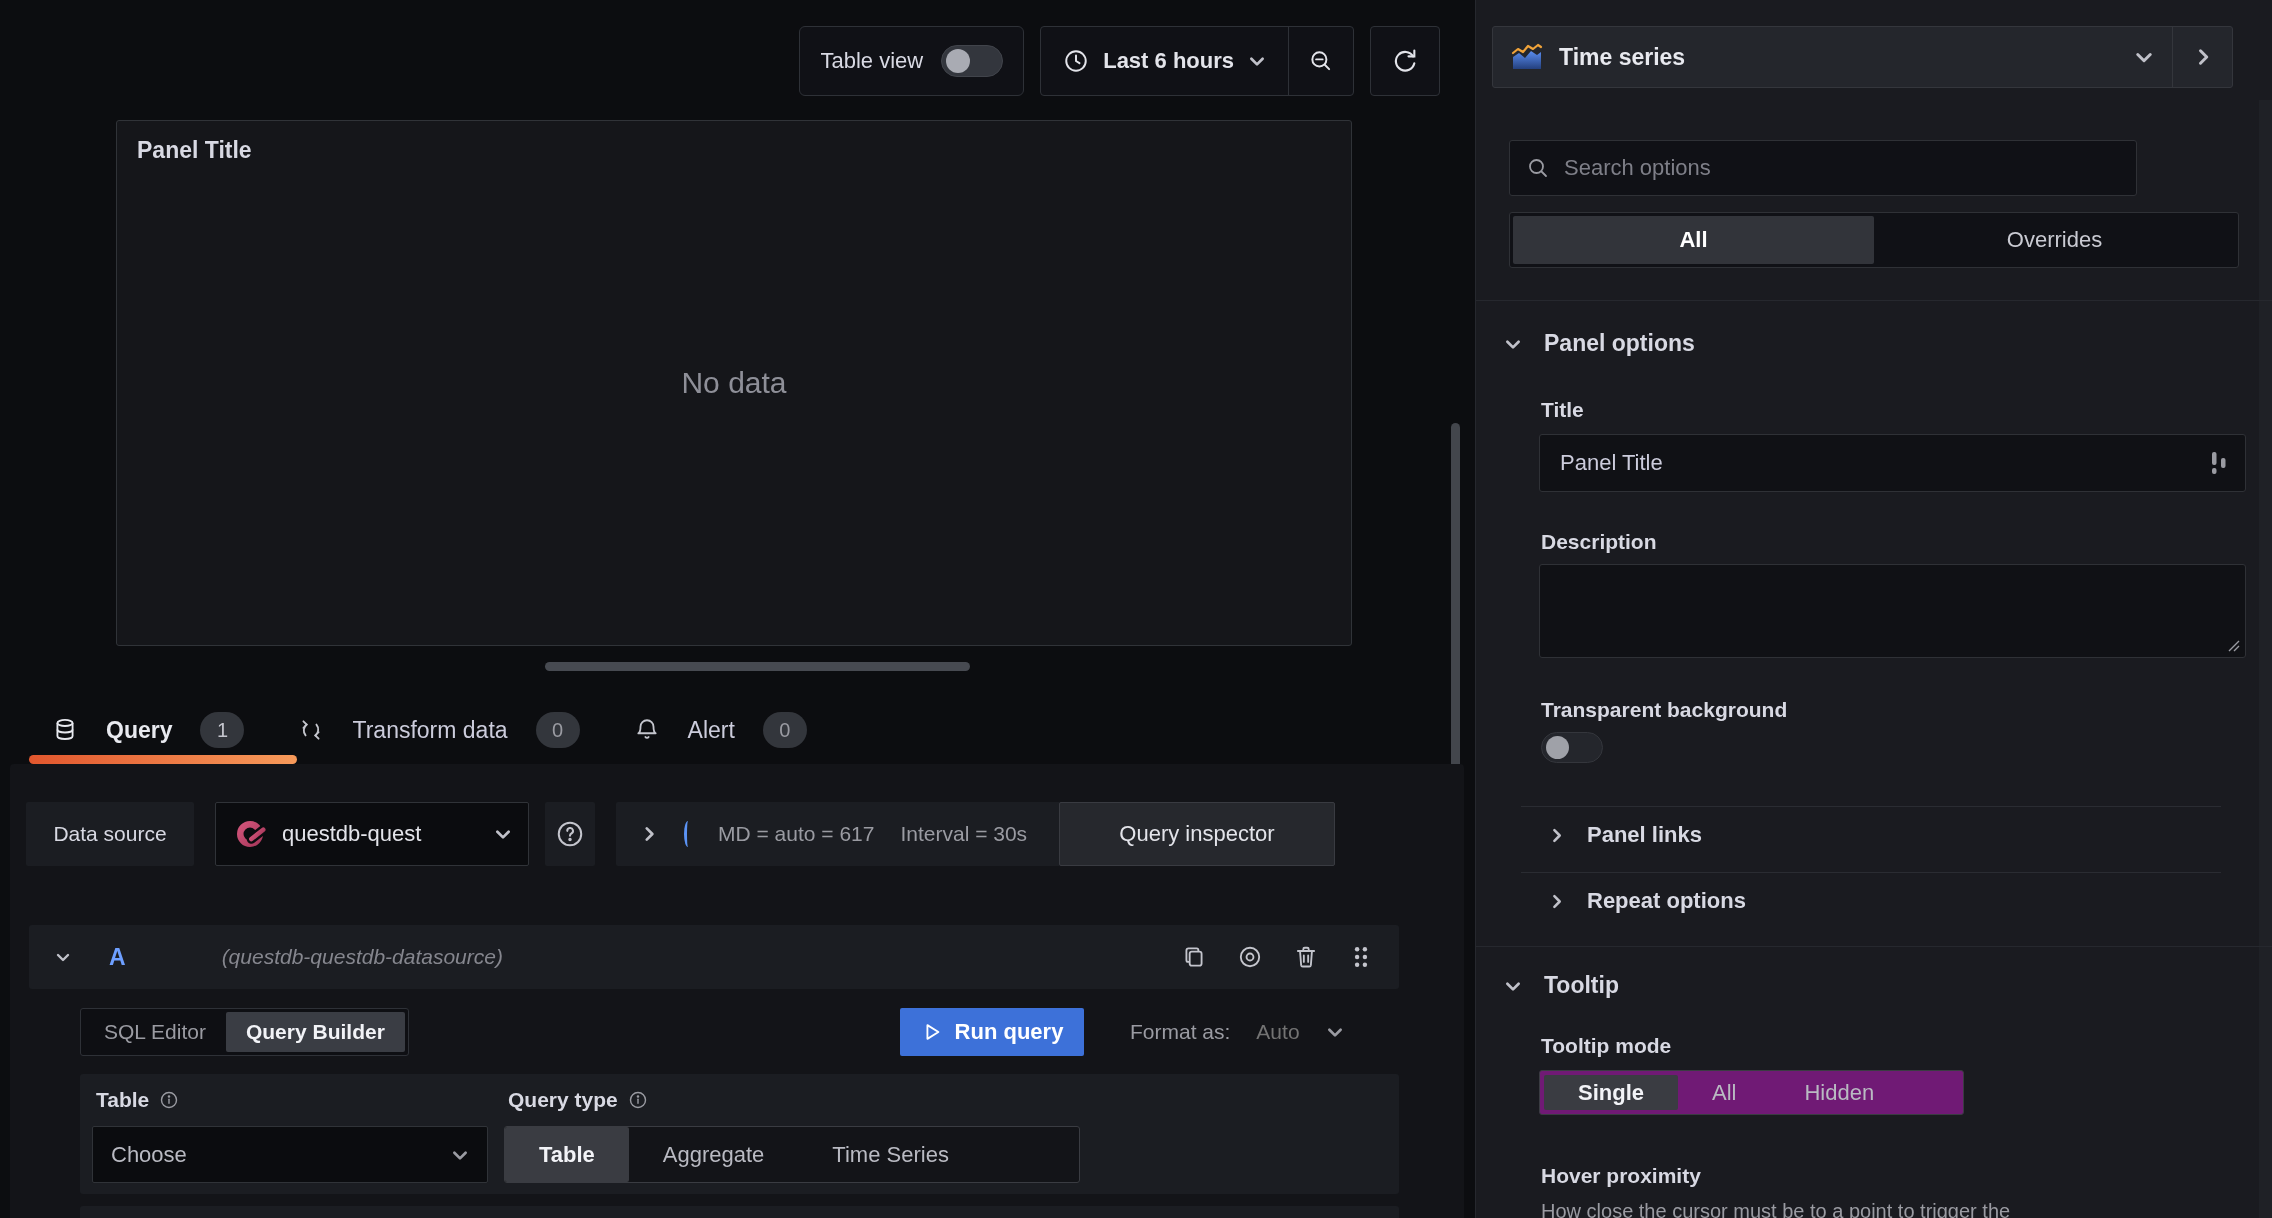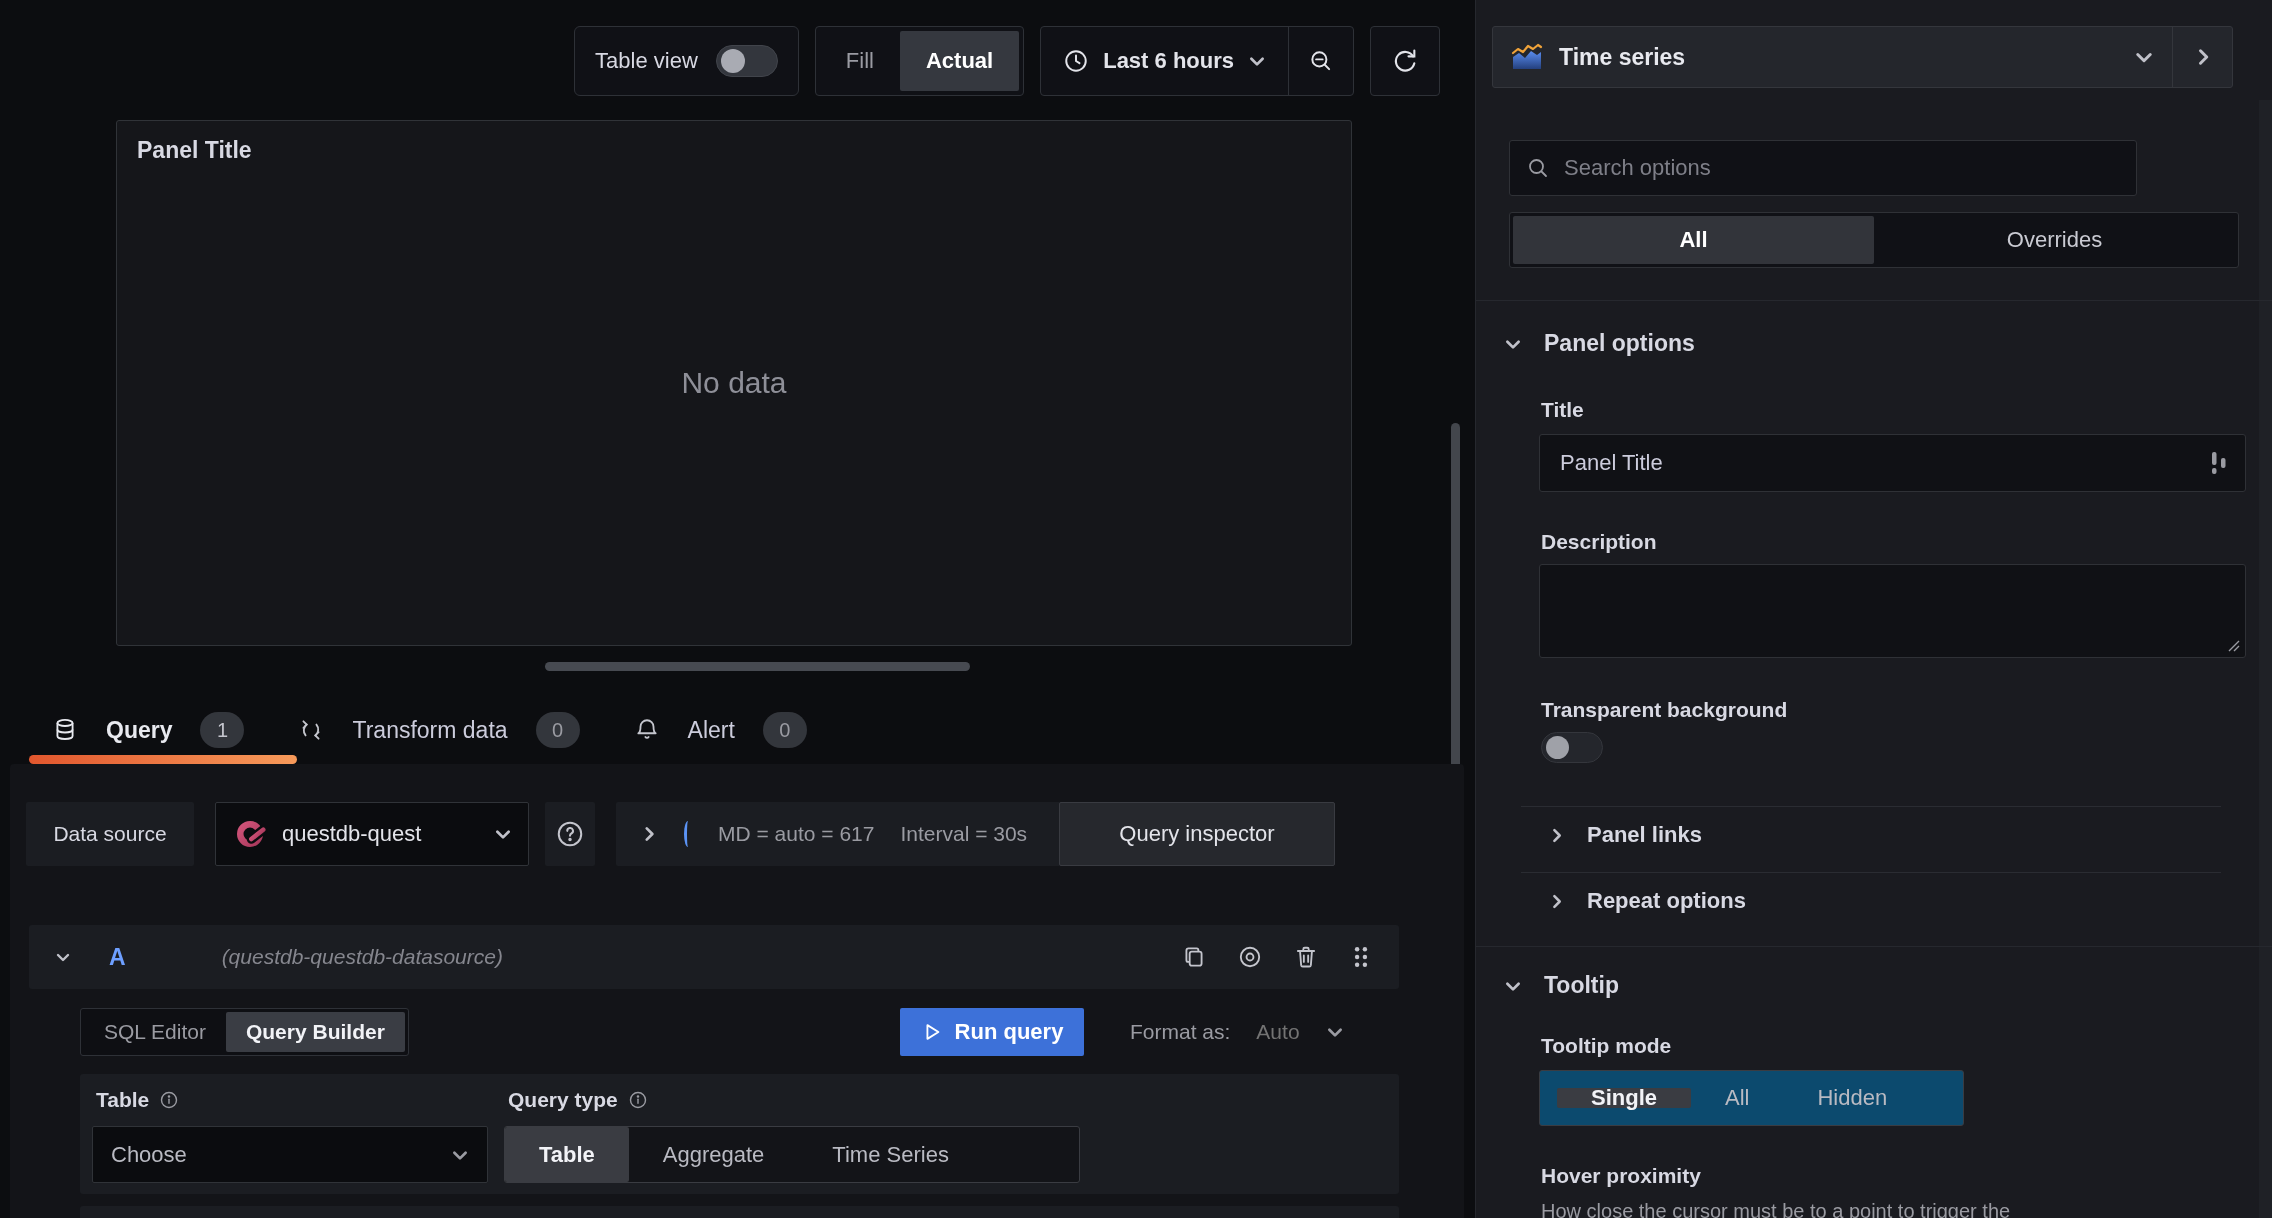--- a/index.html
+++ b/index.html
@@ -120,45 +120,41 @@
                     font-family:"Liberation Sans","DejaVu Sans",sans-serif; }
   .input-suffix { position:absolute; right:14px; top:50%; transform:translateY(-50%); }
   .sb-textarea { position:absolute; left:63px; top:564px; width:707px; height:94px; background:#101115; border:1px solid #2f3136; border-radius:3px; }
   .resize-glyph { position:absolute; right:4px; bottom:4px; }
   .sb-switch { position:absolute; left:65px; top:732px; width:62px; height:31px; border-radius:16px; background:#24262c; border:1px solid #34363c; }
   .sb-switch .knob { position:absolute; left:4px; top:3px; width:23px; height:23px; border-radius:50%; background:#9fa1a8; }
 
   .collapse-row { position:absolute; left:72px; display:flex; align-items:center; gap:22px; }
   .collapse-label { font-size:22px; font-weight:bold; color:#d8d9e3; }
 
-  .tt-radio { position:absolute; left:63px; top:1070px; width:425px; height:56px; background:#0c4a6e; border:1px solid #3a3c42; border-radius:3px; display:flex; padding:17px; }
+  .tt-radio { position:absolute; left:63px; top:1070px; width:425px; height:45px; background:#701a75; border:1px solid #3a3c42; border-radius:3px; display:flex; padding:4px; }
   .tt-radio .radio { font-size:22px; }
   .hover-desc { position:absolute; left:65px; top:1198px; width:680px; font-size:20px; color:#9a9ba2; line-height:27px; }
 
   .chev { stroke:#c0c1c9; stroke-width:2.4; fill:none; stroke-linecap:round; stroke-linejoin:round; }
   .muted-ic { stroke:#9a9ba2; }
 </style>
 </head>
 <body>
 
 <div id="app">
 
   <div class="toolbar">
 
     <div class="tb-box tv-group">
       <span class="tv-label">Table view</span>
       <span class="switch">
           <span class="knob"></span>
         </span>
     </div>
 
-    <div class="tb-box fa-group">
-      <span class="seg">Fill</span>
-      <span class="seg active">Actual</span>
-    </div>
 
     <div class="tb-box time-group">
       <span class="time-btn">
         <svg class="ico" width="26" height="26" viewBox="0 0 24 24">
             <circle cx="12" cy="12" r="9" fill="none" stroke="#e3e4ea" stroke-width="1.8"></circle>
             <path d="M12 7v5l3.2 2" fill="none" stroke="#e3e4ea" stroke-width="1.8" stroke-linecap="round"></path>
           </svg>
         <span class="time-label">Last 6 hours</span>
         <svg class="chev ico" width="18" height="18" viewBox="0 0 16 16">
             <path d="M3 6l5 5 5-5"></path>

